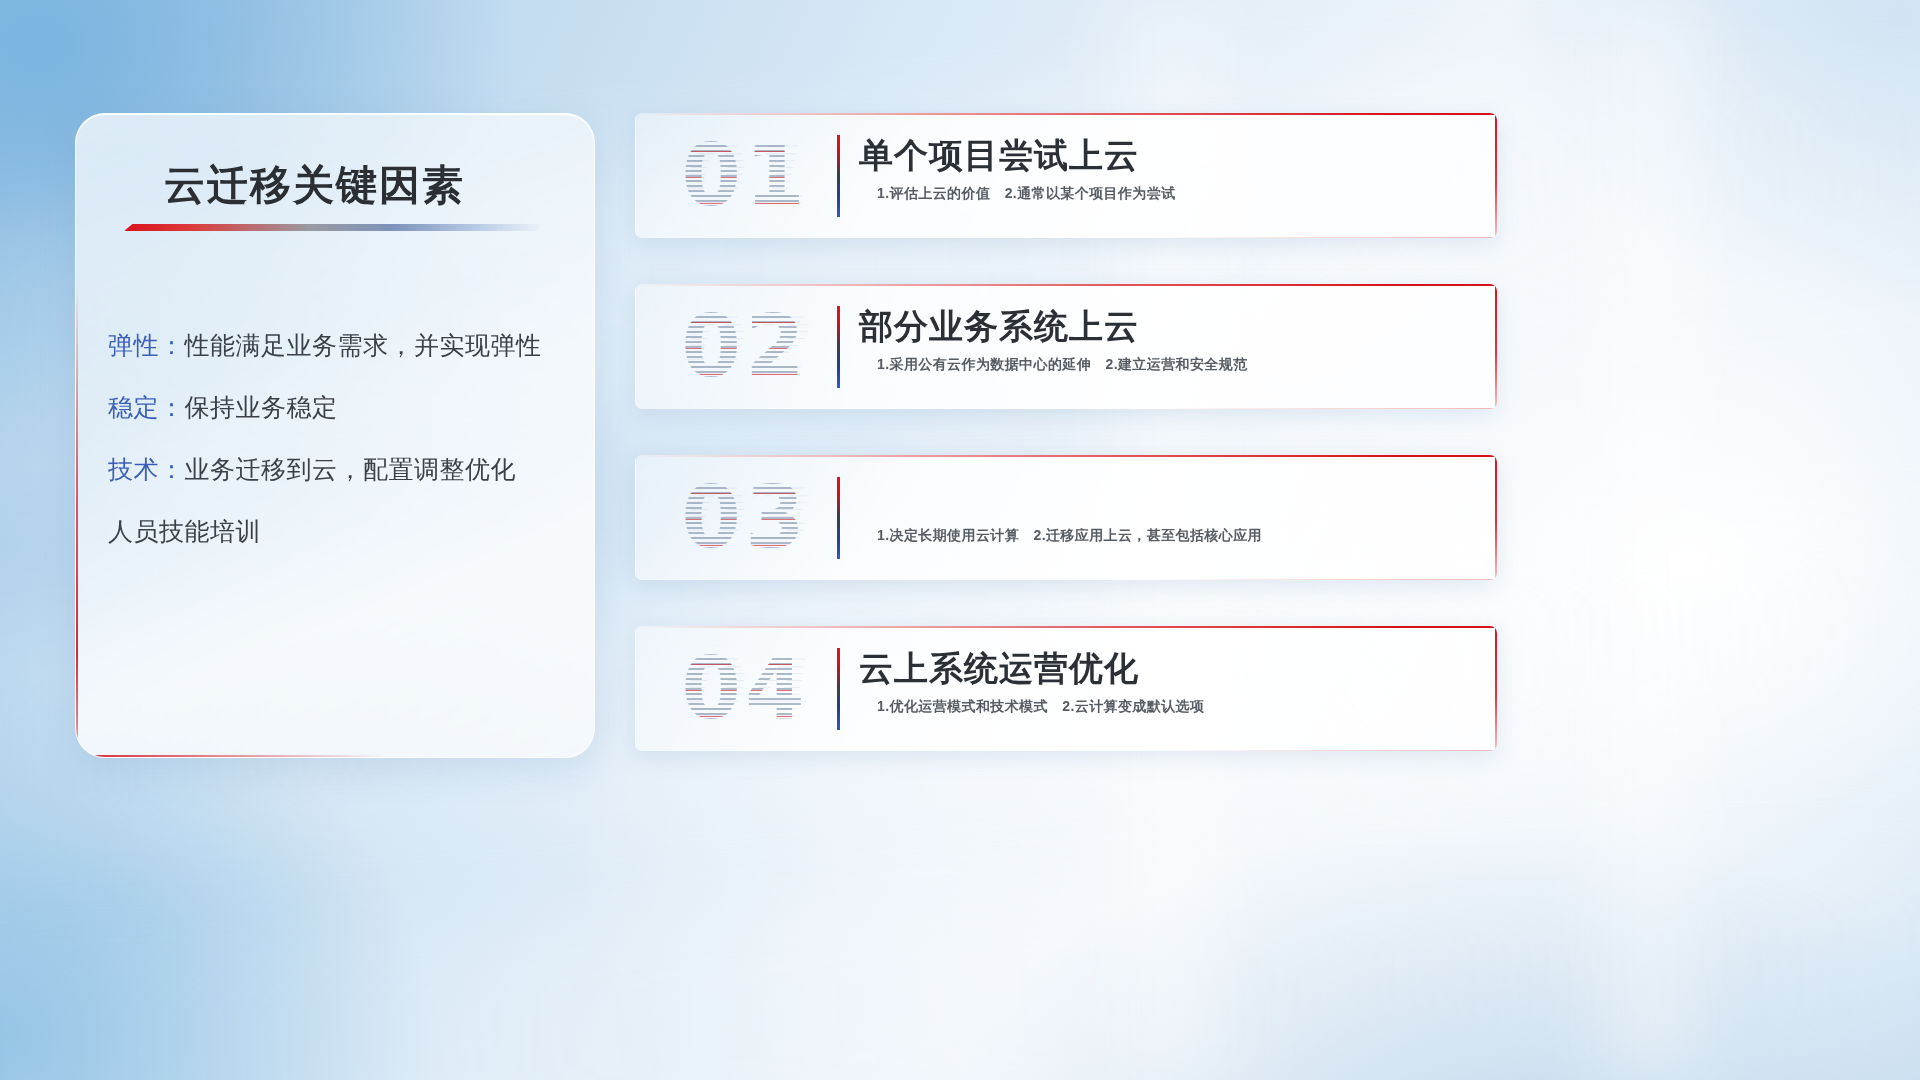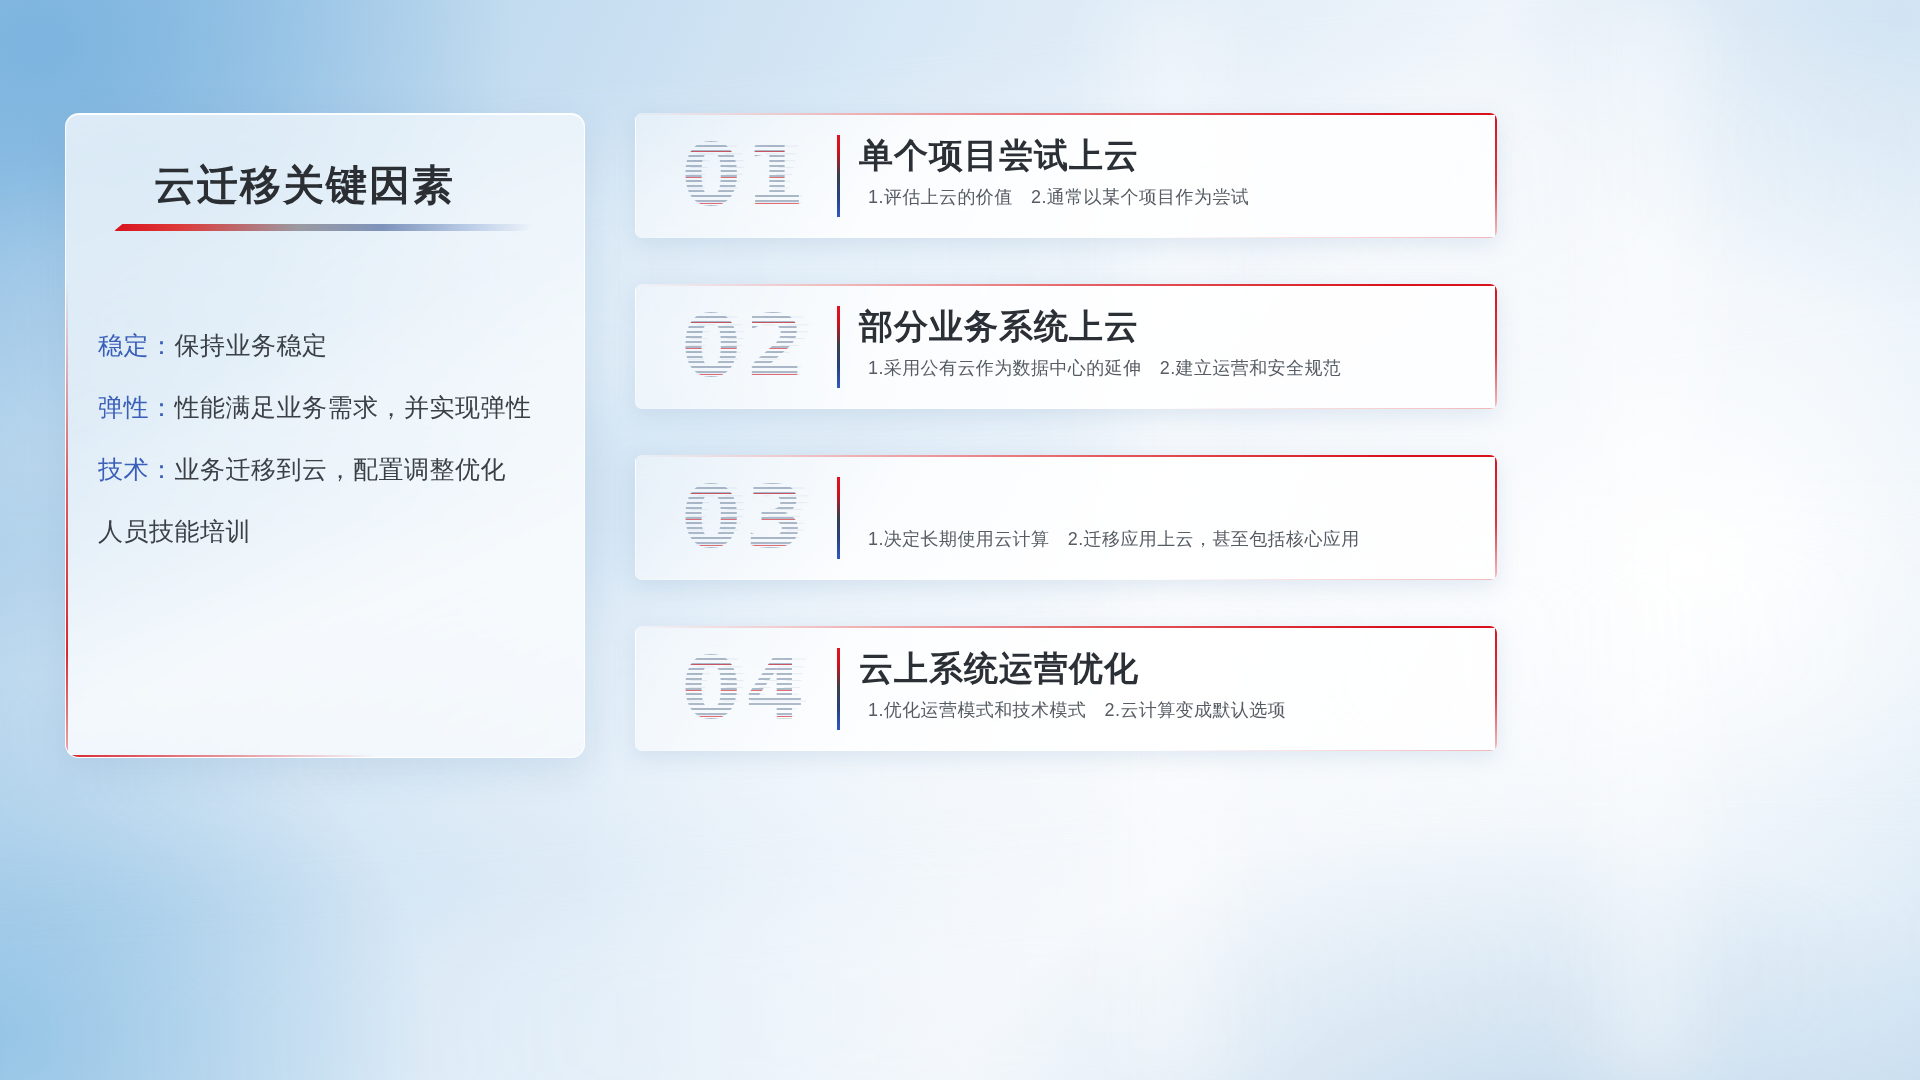--- a/index.html
+++ b/index.html
@@ -39,22 +39,22 @@
   .s2{top:560px;transform:rotate(-4deg);opacity:.45;}
   .s3{top:880px;transform:rotate(-3deg);opacity:.35;}
   .vcol{
     position:absolute;top:0;bottom:0;width:180px;
     background:linear-gradient(90deg,rgba(255,255,255,0),rgba(255,255,255,.4),rgba(255,255,255,0));
     filter:blur(30px);
   }
 
   
   #leftCard{
-    position:absolute;left:65px;top:113px;width:518px;height:643px;
-    border-radius:14px;
+    position:absolute;left:75px;top:113px;width:518px;height:643px;
+    border-radius:30px;
     background:linear-gradient(158deg,rgba(255,255,255,.72) 0%,rgba(255,255,255,.55) 38%,rgba(255,255,255,.80) 72%,rgba(255,255,255,.62) 100%);
     border:1px solid rgba(255,255,255,.9);
     box-shadow:0 10px 36px rgba(110,150,190,.20), inset 0 1px 0 rgba(255,255,255,.95);
     backdrop-filter:blur(2px);
     overflow:hidden;
   }
   #leftCardRedEdge{
     position:absolute;left:0;top:26%;bottom:0;width:2px;
     background:linear-gradient(180deg,rgba(214,30,40,0) 0%,rgba(214,30,40,.70) 42%,rgba(214,30,40,.95) 78%,rgba(214,30,40,.35) 100%);
   }
@@ -151,22 +151,22 @@
   }
   .rcBar{
     position:absolute;left:202px;top:22px;width:3px;height:82px;
     background:linear-gradient(180deg,#e01420 0%,#d2101c 20%,#3a3f48 48%,#27407f 74%,#2f58c4 100%);
   }
   .rcTitle{
     position:absolute;left:224px;top:20px;
     font-size:34px;font-weight:bold;color:#2b3036;letter-spacing:1px;white-space:nowrap;
   }
   .rcSub{
-    position:absolute;left:233px;top:72px;
-    font-size:18px;color:#565c63;letter-spacing:.4px;white-space:nowrap;
+    position:absolute;left:242px;top:72px;
+    font-size:14px;color:#565c63;letter-spacing:.4px;white-space:nowrap;font-weight:bold;
   }
 </style>
 </head>
 <body>
 
 <div id="bg">
   <div class="bgLayer bgBase"></div>
   <div class="bgLayer bgTL"></div>
   <div class="bgLayer bgBL"></div>
   <div class="bgLayer bgBR"></div>
@@ -180,26 +180,26 @@
 
 <div id="leftCard">
   <div id="leftCardRedEdge"></div>
   <div id="leftCardBottomRed"></div>
 
   <div id="leftTitle">云迁移关键因素</div>
   <div id="titleRule"></div>
 
   <div id="leftList">
     <div class="lrow">
+      <span class="lkey blue">弹性：</span>
+      <span class="lval">性能满足业务需求，并实现弹性</span>
+    </div>
+    <div class="lrow">
       <span class="lkey blue">稳定：</span>
       <span class="lval">保持业务稳定</span>
-    </div>
-    <div class="lrow">
-      <span class="lkey blue">弹性：</span>
-      <span class="lval">性能满足业务需求，并实现弹性</span>
     </div>
     <div class="lrow">
       <span class="lkey blue">技术：</span>
       <span class="lval">业务迁移到云，配置调整优化</span>
     </div>
     <div class="lrow">
       <span class="lkey"></span>
       <span class="lval">人员技能培训</span>
     </div>
   </div>

